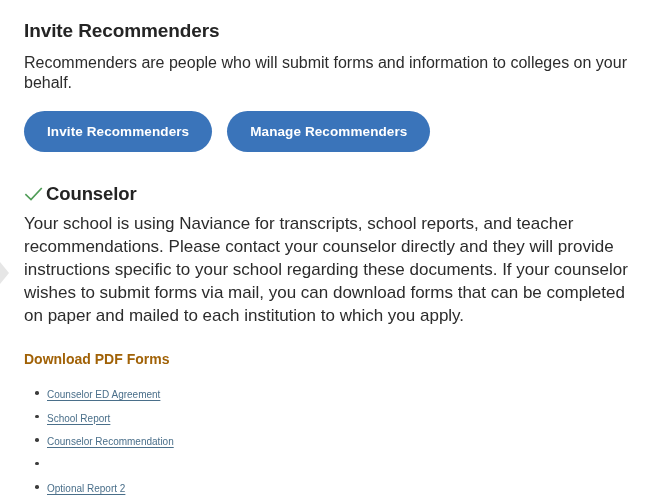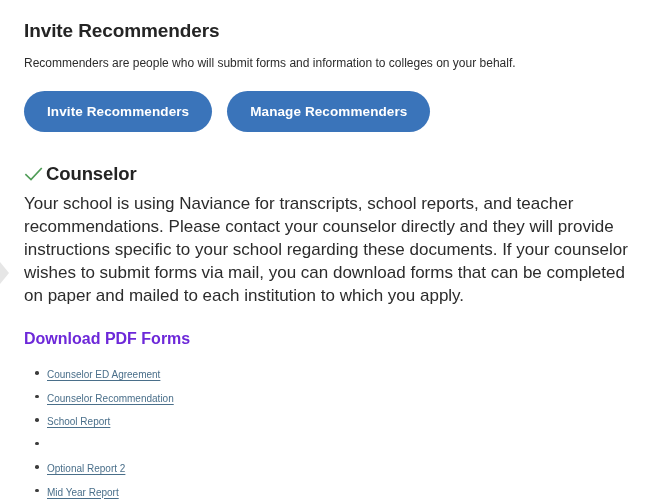--- a/index.html
+++ b/index.html
@@ -46,21 +46,21 @@
     font-size: 19px;
     font-weight: bold;
     letter-spacing: -0.1px;
     color: #242424;
     margin: 0;
     padding-top: 19px;
     line-height: 24px;
   }
 
   .section-subtitle {
-    font-size: 12px;
+    font-size: 16px;
     line-height: 20px;
     color: #2c2c2c;
     margin: 0;
     padding-top: 10px;
   }
 
   .button-row {
     margin-top: 18px;
     display: flex;
     align-items: center;
@@ -110,23 +110,23 @@
   .counselor-body {
     font-size: 17px;
     line-height: 23px;
     color: #2c2c2c;
     margin: 0;
     padding-top: 7px;
     max-width: 608px;
   }
 
   .forms-heading {
-    font-size: 16px;
-    font-weight: bold;
-    color: #6d28d9;
+    font-size: 14px;
+    font-weight: bold;
+    color: #a16207;
     margin: 0;
     padding-top: 23px;
     line-height: 18px;
   }
 
   .forms-list {
     list-style: none;
     margin: 0;
     padding: 0;
     padding-top: 13px;
@@ -192,25 +192,25 @@
 
     <h2 class="forms-heading">Download PDF Forms</h2>
 
     <ul class="forms-list">
       <li>
         <span class="bullet"></span>
         <a class="form-link">Counselor ED Agreement</a>
       </li>
       <li>
         <span class="bullet"></span>
+        <a class="form-link">School Report</a>
+      </li>
+      <li>
+        <span class="bullet"></span>
         <a class="form-link">Counselor Recommendation</a>
-      </li>
-      <li>
-        <span class="bullet"></span>
-        <a class="form-link">School Report</a>
       </li>
       <li>
         <span class="bullet"></span>
       </li>
       <li>
         <span class="bullet"></span>
         <a class="form-link">Optional Report 2</a>
       </li>
       <li>
         <span class="bullet"></span>

